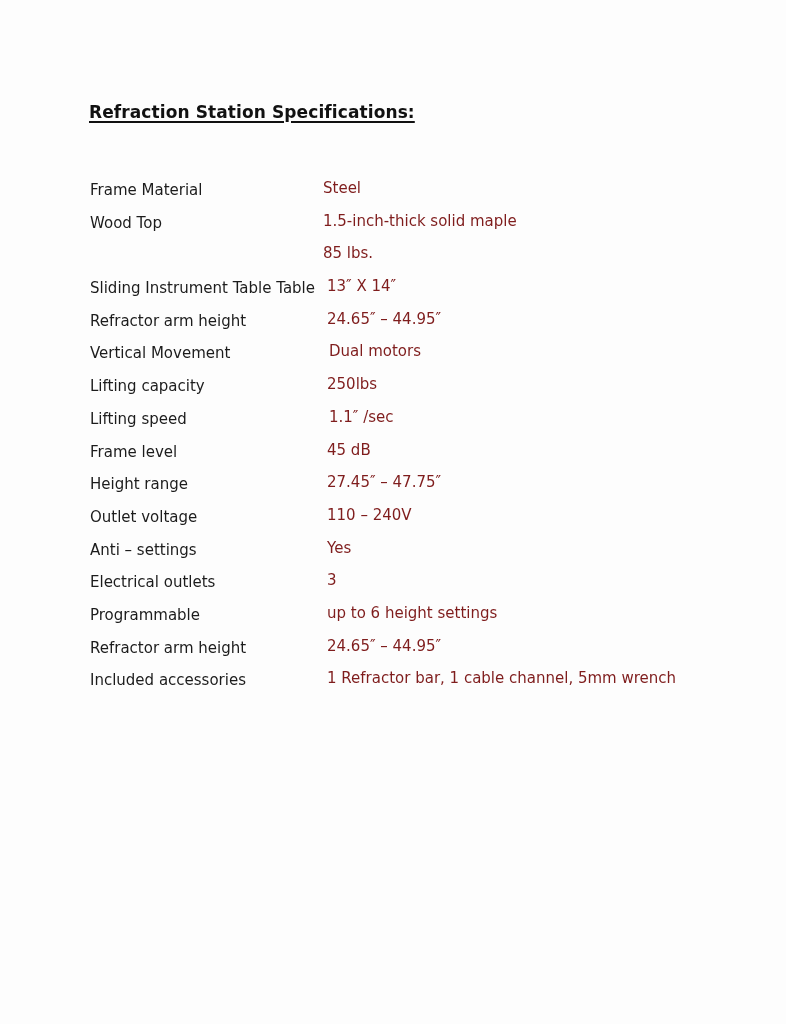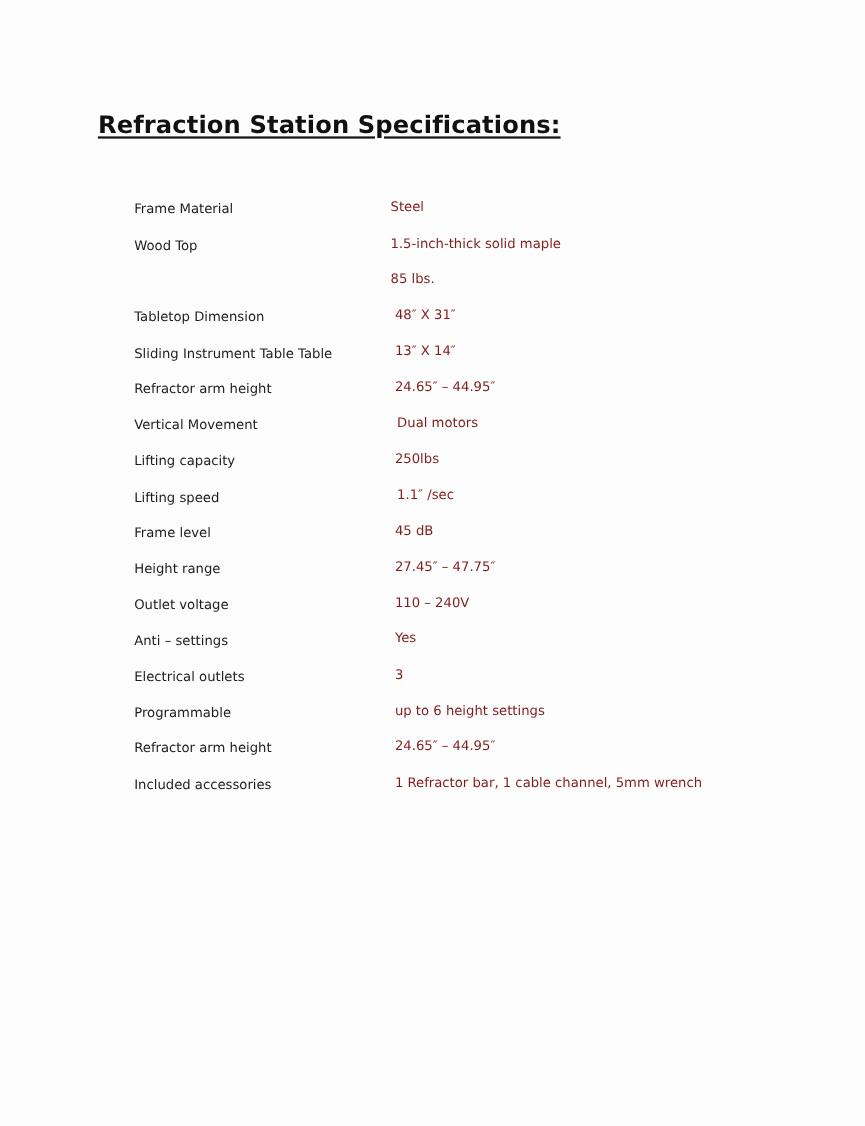--- a/index.html
+++ b/index.html
@@ -18,40 +18,39 @@
   .page {
     position: absolute;
     left: 0; top: 0;
     width: 786px; height: 1024px;
     background: #fdfdfd;
   }
   .title {
     position: absolute;
     left: 89px;
     top: 102px;
-    font-size: 22px;
+    font-size: 17px;
     font-weight: bold;
     text-decoration: underline;
     text-underline-offset: 3px;
     text-decoration-thickness: 2px;
     color: #111;
     letter-spacing: 0.1px;
   }
   .spec-list {
     position: absolute;
     left: 90px;
     top: 178px;
     width: 620px;
   }
   .spec-row {
     position: relative;
     height: 32.7px;
-    font-size: 12px;
+    font-size: 15px;
     line-height: 20px;
-    margin-left: 32px;
   }
   .spec-label {
     position: absolute;
     left: 0;
     top: 2px;
     white-space: nowrap;
     color: #1c1c1c;
   }
   .spec-value {
     position: absolute;
@@ -73,24 +72,20 @@
     <div class="spec-row">
       <span class="spec-label">Frame Material</span>
       <span class="spec-value">Steel</span>
     </div>
     <div class="spec-row">
       <span class="spec-label">Wood Top</span>
       <span class="spec-value">1.5-inch-thick solid maple</span>
     </div>
     <div class="spec-row">
       <span class="spec-value">85 lbs.</span>
-    </div>
-    <div class="spec-row">
-      <span class="spec-label">Tabletop Dimension</span>
-      <span class="spec-value indent1">48″ X 31″</span>
     </div>
     <div class="spec-row">
       <span class="spec-label">Sliding Instrument Table Table</span>
       <span class="spec-value indent1">13″ X 14″</span>
     </div>
     <div class="spec-row">
       <span class="spec-label">Refractor arm height</span>
       <span class="spec-value indent1">24.65″ – 44.95″</span>
     </div>
     <div class="spec-row">

